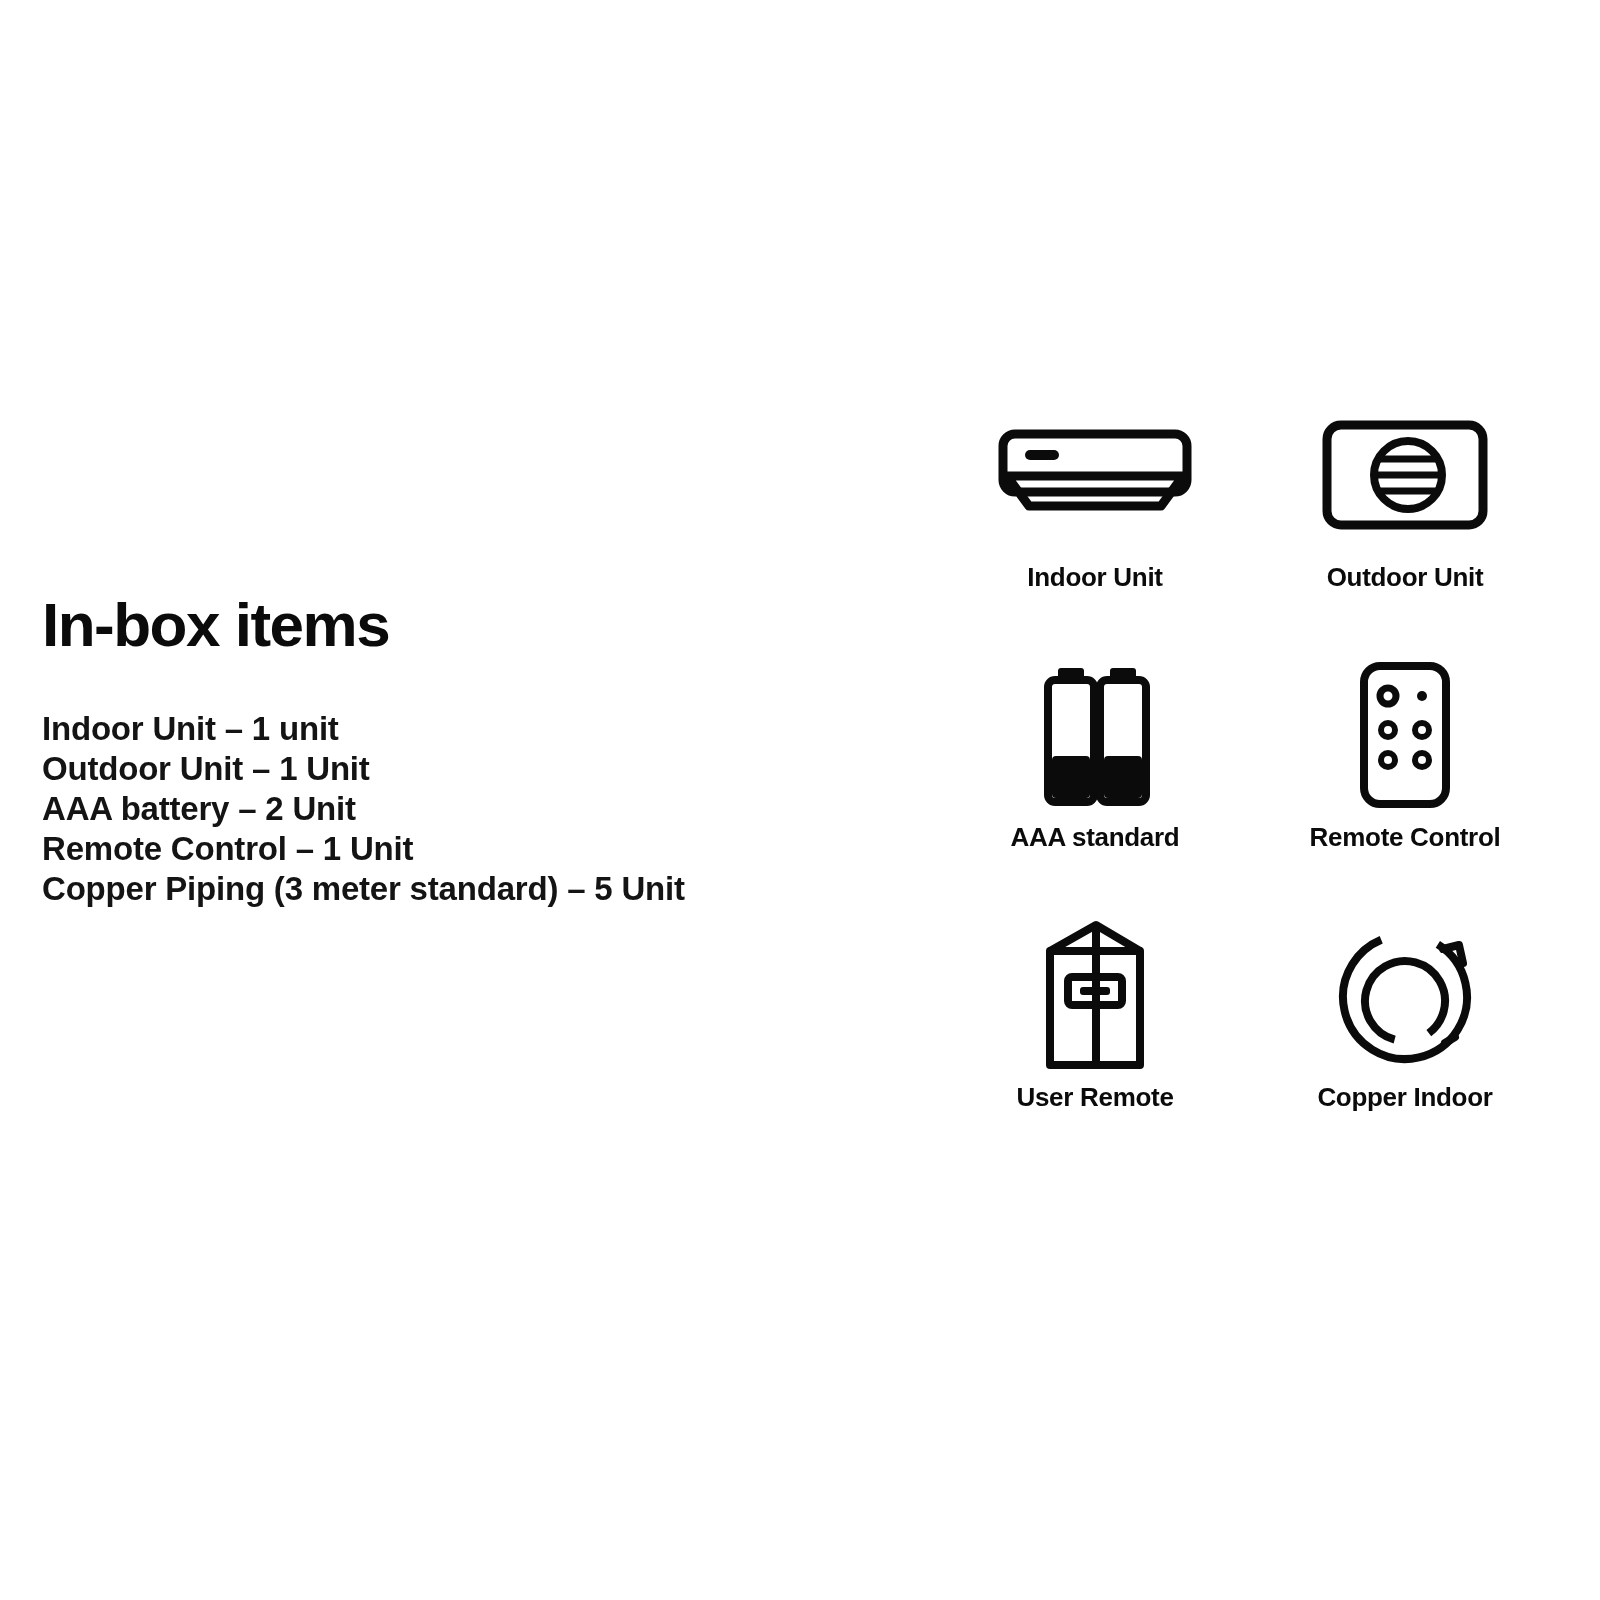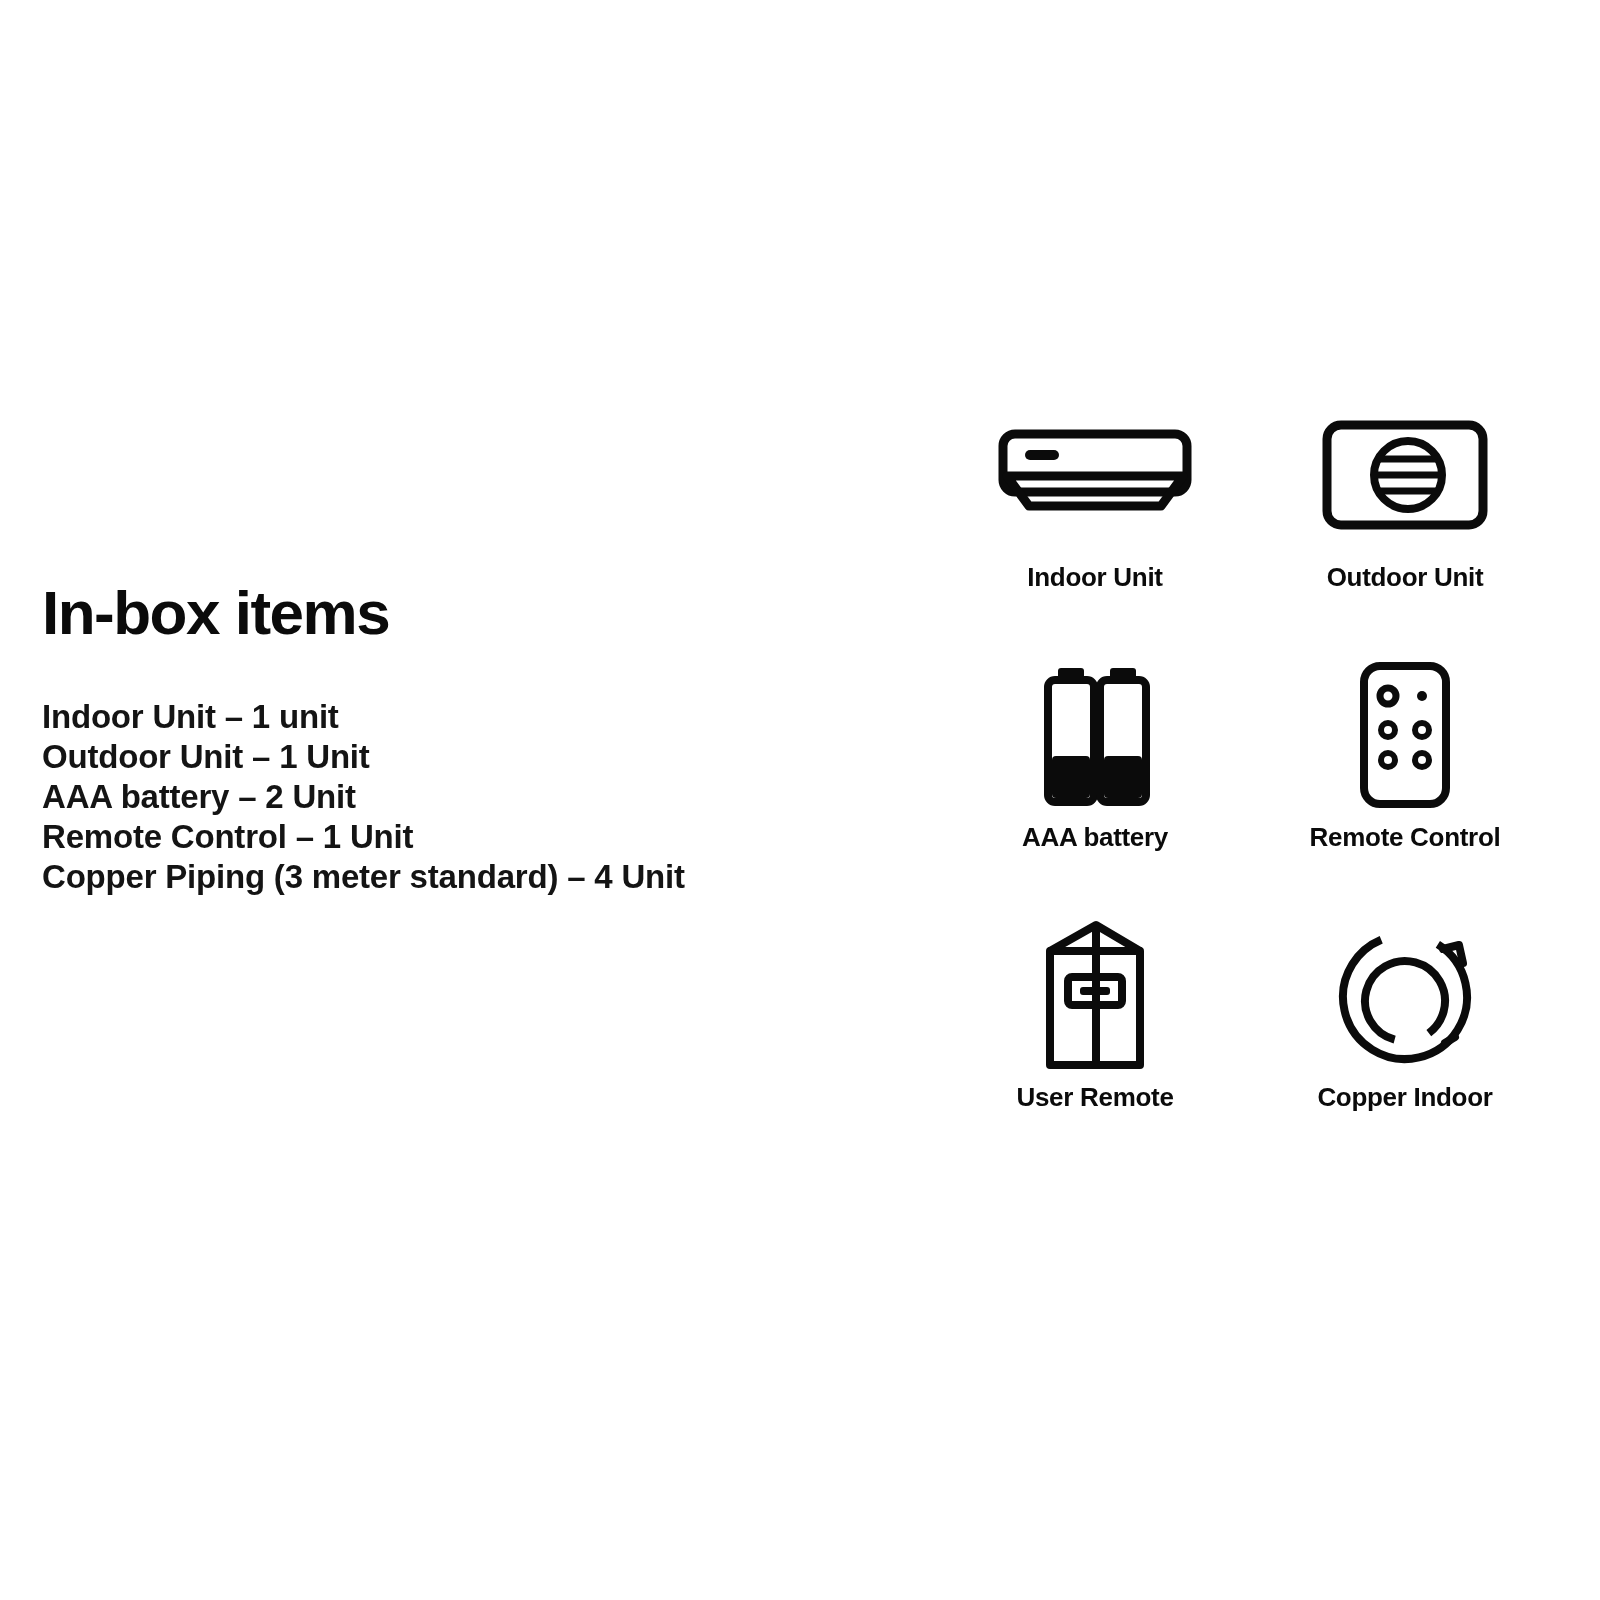--- a/index.html
+++ b/index.html
@@ -21,21 +21,21 @@
     position: absolute;
     left: 42px;
     top: 580px;
     width: 820px;
   }
   #page-title {
     font-size: 62px;
     font-weight: 700;
     letter-spacing: -1.5px;
     line-height: 1.05;
-    margin: 0 0 52px 0;
+    margin: 12px 0 52px 0;
     color: #0b0b0b;
   }
   #items-list {
     list-style: none;
     margin: 0;
     padding: 0;
     font-weight: bold;
   }
   #items-list li {
     font-size: 33px;
@@ -82,21 +82,21 @@
 </head>
 <body>
 
 <div id="left-panel">
   <h1 id="page-title">In-box items</h1>
   <ul id="items-list">
     <li>Indoor Unit – 1 unit</li>
     <li>Outdoor Unit – 1 Unit</li>
     <li>AAA battery – 2 Unit</li>
     <li>Remote Control – 1 Unit</li>
-    <li>Copper Piping (3 meter standard) – 4 Unit</li>
+    <li>Copper Piping (3 meter standard) – 5 Unit</li>
   </ul>
 </div>
 
 <div id="icon-grid">
 
   <div class="icon-cell">
     <div class="icon-art">
       <svg width="200" height="110" viewBox="0 0 200 110">
         <rect x="8" y="14" width="184" height="58" rx="12" ry="12" fill="none" stroke="#0b0b0b" stroke-width="9"></rect>
         <rect x="30" y="30" width="34" height="10" rx="5" ry="5" fill="#0b0b0b"></rect>
@@ -125,21 +125,21 @@
 
         <rect x="38" y="8" width="26" height="12" rx="3" fill="#0b0b0b"></rect>
         <rect x="28" y="20" width="46" height="122" rx="7" ry="7" fill="none" stroke="#0b0b0b" stroke-width="8"></rect>
         <rect x="32" y="96" width="38" height="42" rx="4" ry="4" fill="#0b0b0b"></rect>
 
         <rect x="90" y="8" width="26" height="12" rx="3" fill="#0b0b0b"></rect>
         <rect x="80" y="20" width="46" height="122" rx="7" ry="7" fill="none" stroke="#0b0b0b" stroke-width="8"></rect>
         <rect x="84" y="96" width="38" height="42" rx="4" ry="4" fill="#0b0b0b"></rect>
       </svg>
     </div>
-    <div class="icon-caption">AAA battery</div>
+    <div class="icon-caption">AAA standard</div>
   </div>
 
   <div class="icon-cell">
     <div class="icon-art">
       <svg width="110" height="150" viewBox="0 0 110 150">
         <rect x="14" y="6" width="82" height="138" rx="16" ry="16" fill="none" stroke="#0b0b0b" stroke-width="8"></rect>
         <circle cx="38" cy="36" r="8" fill="none" stroke="#0b0b0b" stroke-width="7"></circle>
         <circle cx="72" cy="36" r="5" fill="#0b0b0b"></circle>
         <circle cx="38" cy="70" r="7" fill="none" stroke="#0b0b0b" stroke-width="6"></circle>
         <circle cx="72" cy="70" r="7" fill="none" stroke="#0b0b0b" stroke-width="6"></circle>

